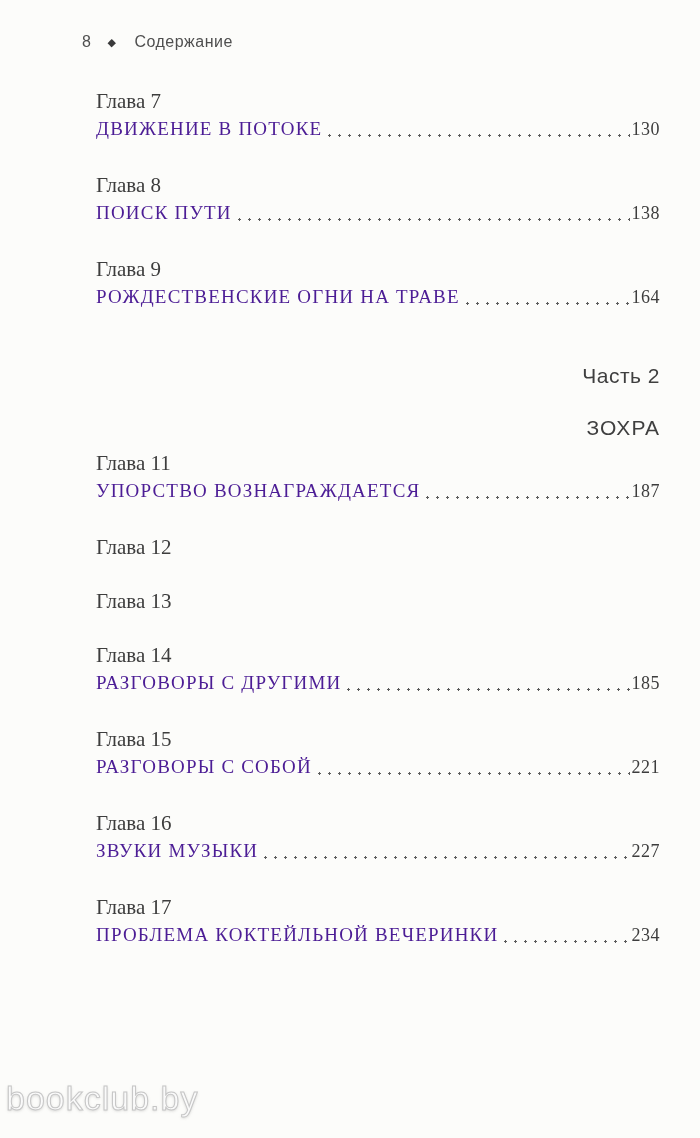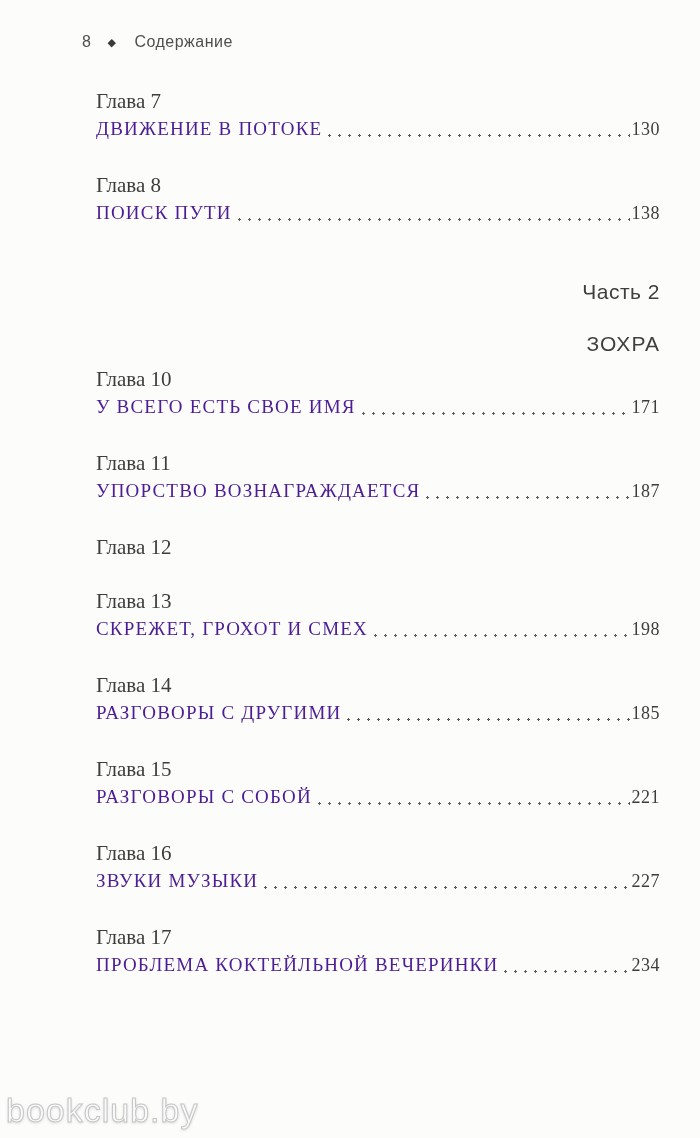--- a/index.html
+++ b/index.html
@@ -90,21 +90,21 @@
     margin-top: 24px;
     font-size: 21px;
     line-height: 28px;
     letter-spacing: 1px;
   }
 
   
   .watermark {
     position: absolute;
     left: 6px;
-    bottom: 8px;
+    bottom: 20px;
     font-family: "Liberation Sans", sans-serif;
     font-size: 34px;
     letter-spacing: 1px;
     color: #fafafa;
     -webkit-text-stroke: 1px #c6c6c6;
     text-shadow: 0 1px 3px rgba(120,120,120,0.35);
   }
 </style>
 </head>
 <body>
@@ -128,57 +128,52 @@
 
   <div class="entry">
     <div class="chapter-label">Глава 8</div>
     <div class="title-row">
       <span class="entry-title">ПОИСК ПУТИ</span>
       <span class="dots"></span>
       <span class="entry-page">138</span>
     </div>
   </div>
 
+  <div class="entry">
+    <div class="chapter-label">Глава 9</div>
+    <div class="title-row">
+      <span class="entry-title">РОЖДЕСТВЕНСКИЕ ОГНИ НА ТРАВЕ</span>
+      <span class="dots"></span>
+      <span class="entry-page">164</span>
+    </div>
+  </div>
 </div>
 
   <div class="part-block">
     <div class="part-label">Часть 2</div>
     <div class="part-title">ЗОХРА</div>
   </div>
 
   <div id="list-after">
-  <div class="entry">
-    <div class="chapter-label">Глава 10</div>
-    <div class="title-row">
-      <span class="entry-title">У ВСЕГО ЕСТЬ СВОЕ ИМЯ</span>
-      <span class="dots"></span>
-      <span class="entry-page">171</span>
-    </div>
-  </div>
 
   <div class="entry">
     <div class="chapter-label">Глава 11</div>
     <div class="title-row">
       <span class="entry-title">УПОРСТВО ВОЗНАГРАЖДАЕТСЯ</span>
       <span class="dots"></span>
       <span class="entry-page">187</span>
     </div>
   </div>
 
   <div class="entry">
     <div class="chapter-label">Глава 12</div>
   </div>
 
   <div class="entry">
     <div class="chapter-label">Глава 13</div>
-    <div class="title-row">
-      <span class="entry-title">СКРЕЖЕТ, ГРОХОТ И СМЕХ</span>
-      <span class="dots"></span>
-      <span class="entry-page">198</span>
-    </div>
   </div>
 
   <div class="entry">
     <div class="chapter-label">Глава 14</div>
     <div class="title-row">
       <span class="entry-title">РАЗГОВОРЫ С ДРУГИМИ</span>
       <span class="dots"></span>
       <span class="entry-page">185</span>
     </div>
   </div>

